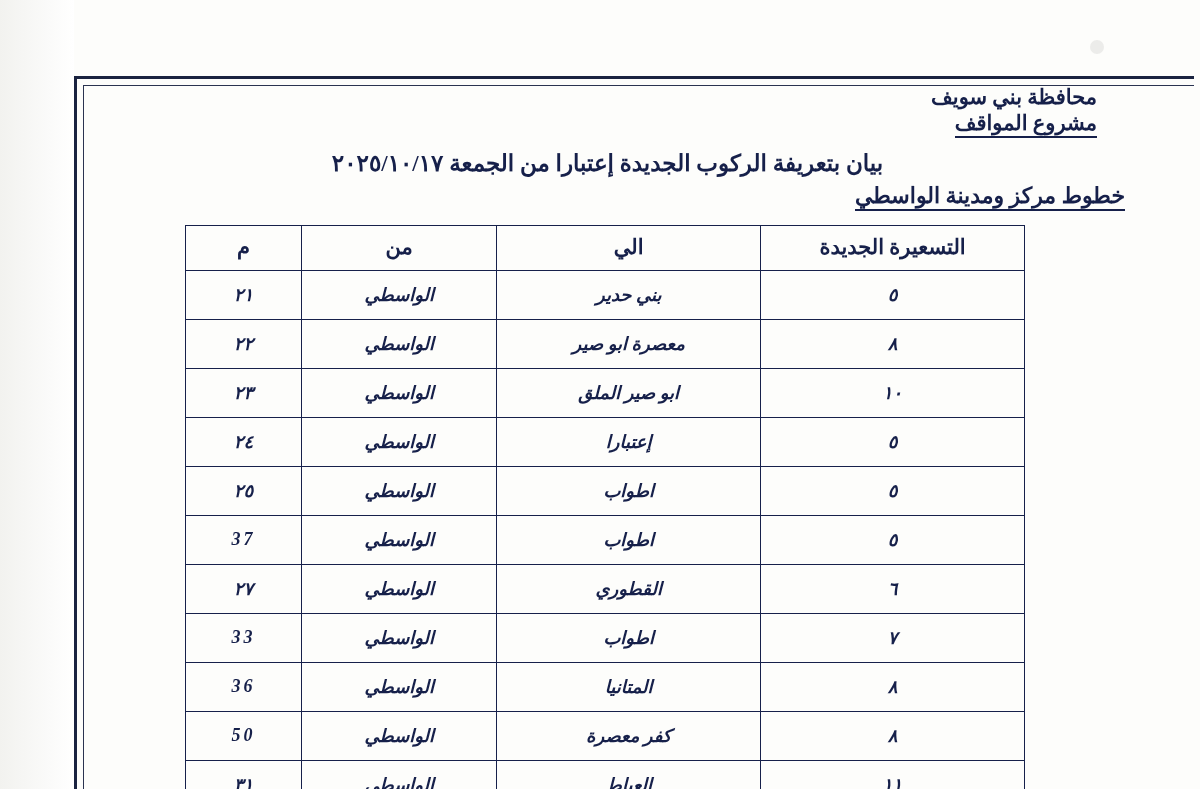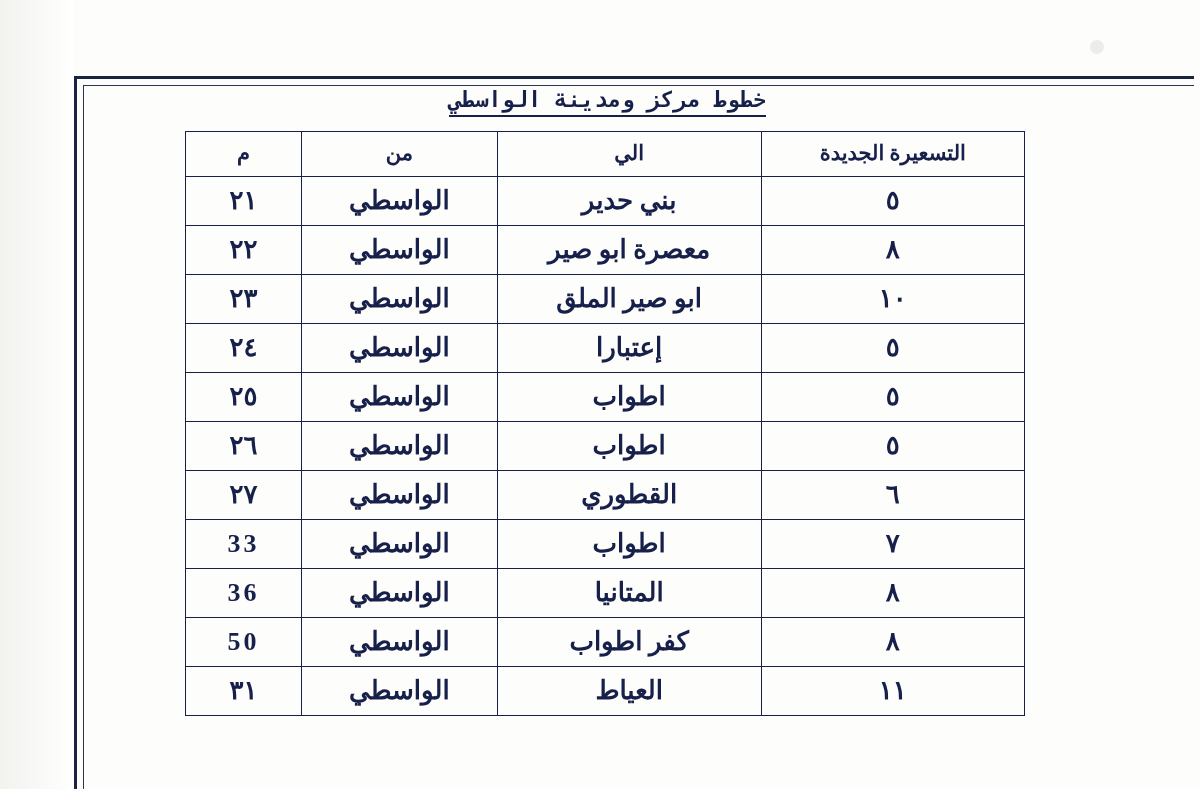--- a/index.html
+++ b/index.html
@@ -81,28 +81,26 @@
 
   .title-line {
     text-align: center;
     font-size: 23px;
     font-weight: 700;
     margin-top: 12px;
     padding-right: 60px;
     line-height: 1.3;
   }
   .subtitle-line {
-    text-align: center;
     font-size: 22px;
     font-weight: 700;
     margin-top: 4px;
     padding-right: 60px;
     line-height: 1.3;
     position: relative;
-    font-family: Liberation Mono, monospace;
   }
   .subtitle-line span {
     border-bottom: 2px solid #16204a;
     padding-bottom: 1px;
   }
 
   table.fare-table {
     margin-top: 14px;
     margin-right: 160px;
     border-collapse: collapse;
@@ -116,21 +114,22 @@
     color: #16204a;
     font-weight: 700;
     height: 46px;
     vertical-align: middle;
   }
   table.fare-table th {
     font-size: 21px;
     height: 42px;
   }
   table.fare-table td {
-    font-size: 26px;
+    font-size: 18px;
+    font-style: italic;
   }
   .col-no   { width: 115px; }
   .col-from { width: 195px; }
   .col-to   { width: 265px; }
   .col-fare { width: 265px; }
 
   td.fare { font-size: 23px; letter-spacing: 2px; }
   td.num  { font-size: 21px; letter-spacing: 3px; }
 
   
@@ -156,21 +155,26 @@
 <body>
 
 <div class="page">
   <div class="scan-edge"></div>
   <div class="scan-smudge"></div>
 
   <div class="sheet-frame"></div>
 
   <div class="doc">
 
-
+    <div class="head-block">
+      <div class="gov-line">محافظة بني سويف</div>
+      <div class="project-line"><span>مشروع المواقف</span></div>
+    </div>
+
+    <div class="title-line">بيان بتعريفة الركوب الجديدة إعتبارا من الجمعة ٢٠٢٥/١٠/١٧</div>
     <div class="subtitle-line"><span>خطوط مركز ومدينة الواسطي</span></div>
 
     <table class="fare-table">
       <thead>
         <tr>
           <th class="col-fare">التسعيرة الجديدة</th>
           <th class="col-to">الي</th>
           <th class="col-from">من</th>
           <th class="col-no">م</th>
         </tr>
@@ -203,21 +207,21 @@
           <tr>
             <td class="col-fare fare">٥</td>
             <td class="col-to">اطواب</td>
             <td class="col-from">الواسطي</td>
             <td class="col-no num">٢٥</td>
           </tr>
           <tr>
             <td class="col-fare fare">٥</td>
             <td class="col-to">اطواب</td>
             <td class="col-from">الواسطي</td>
-            <td class="col-no num">٢٦</td>
+            <td class="col-no num">37</td>
           </tr>
           <tr>
             <td class="col-fare fare">٦</td>
             <td class="col-to">القطوري</td>
             <td class="col-from">الواسطي</td>
             <td class="col-no num">٢٧</td>
           </tr>
           <tr>
             <td class="col-fare fare">٧</td>
             <td class="col-to">اطواب</td>
@@ -225,21 +229,21 @@
             <td class="col-no num">33</td>
           </tr>
           <tr>
             <td class="col-fare fare">٨</td>
             <td class="col-to">المتانيا</td>
             <td class="col-from">الواسطي</td>
             <td class="col-no num">36</td>
           </tr>
           <tr>
             <td class="col-fare fare">٨</td>
-            <td class="col-to">كفر اطواب</td>
+            <td class="col-to">كفر معصرة</td>
             <td class="col-from">الواسطي</td>
             <td class="col-no num">50</td>
           </tr>
           <tr>
             <td class="col-fare fare">١١</td>
             <td class="col-to">العياط</td>
             <td class="col-from">الواسطي</td>
             <td class="col-no num">٣١</td>
           </tr>
         </tbody>

